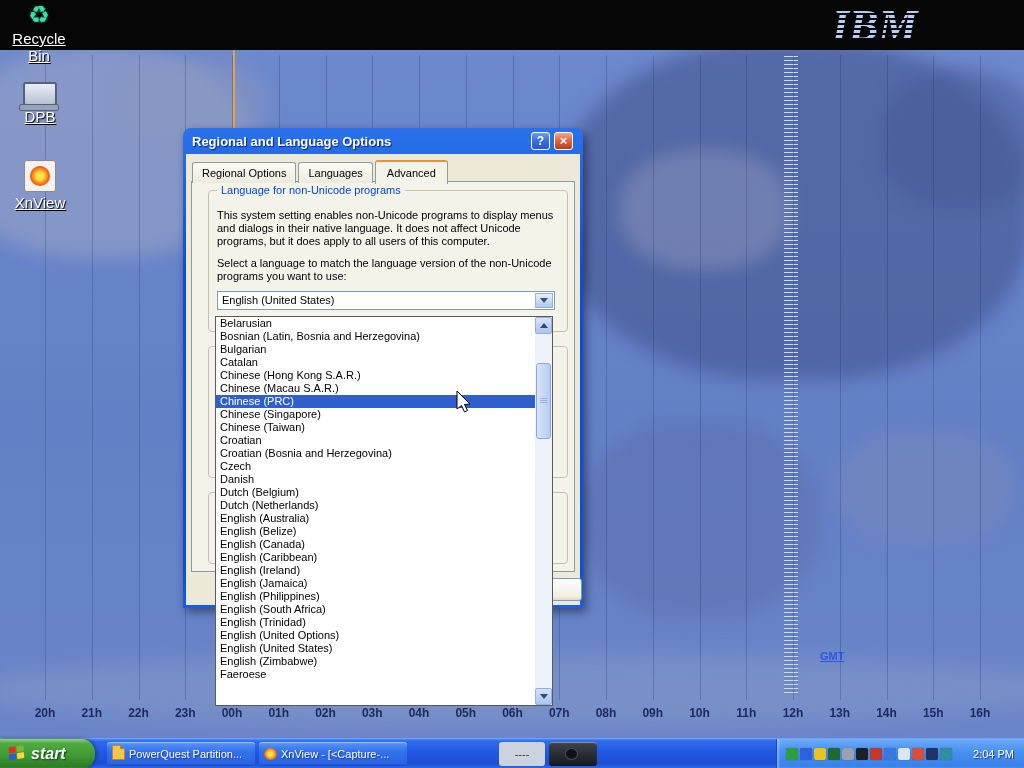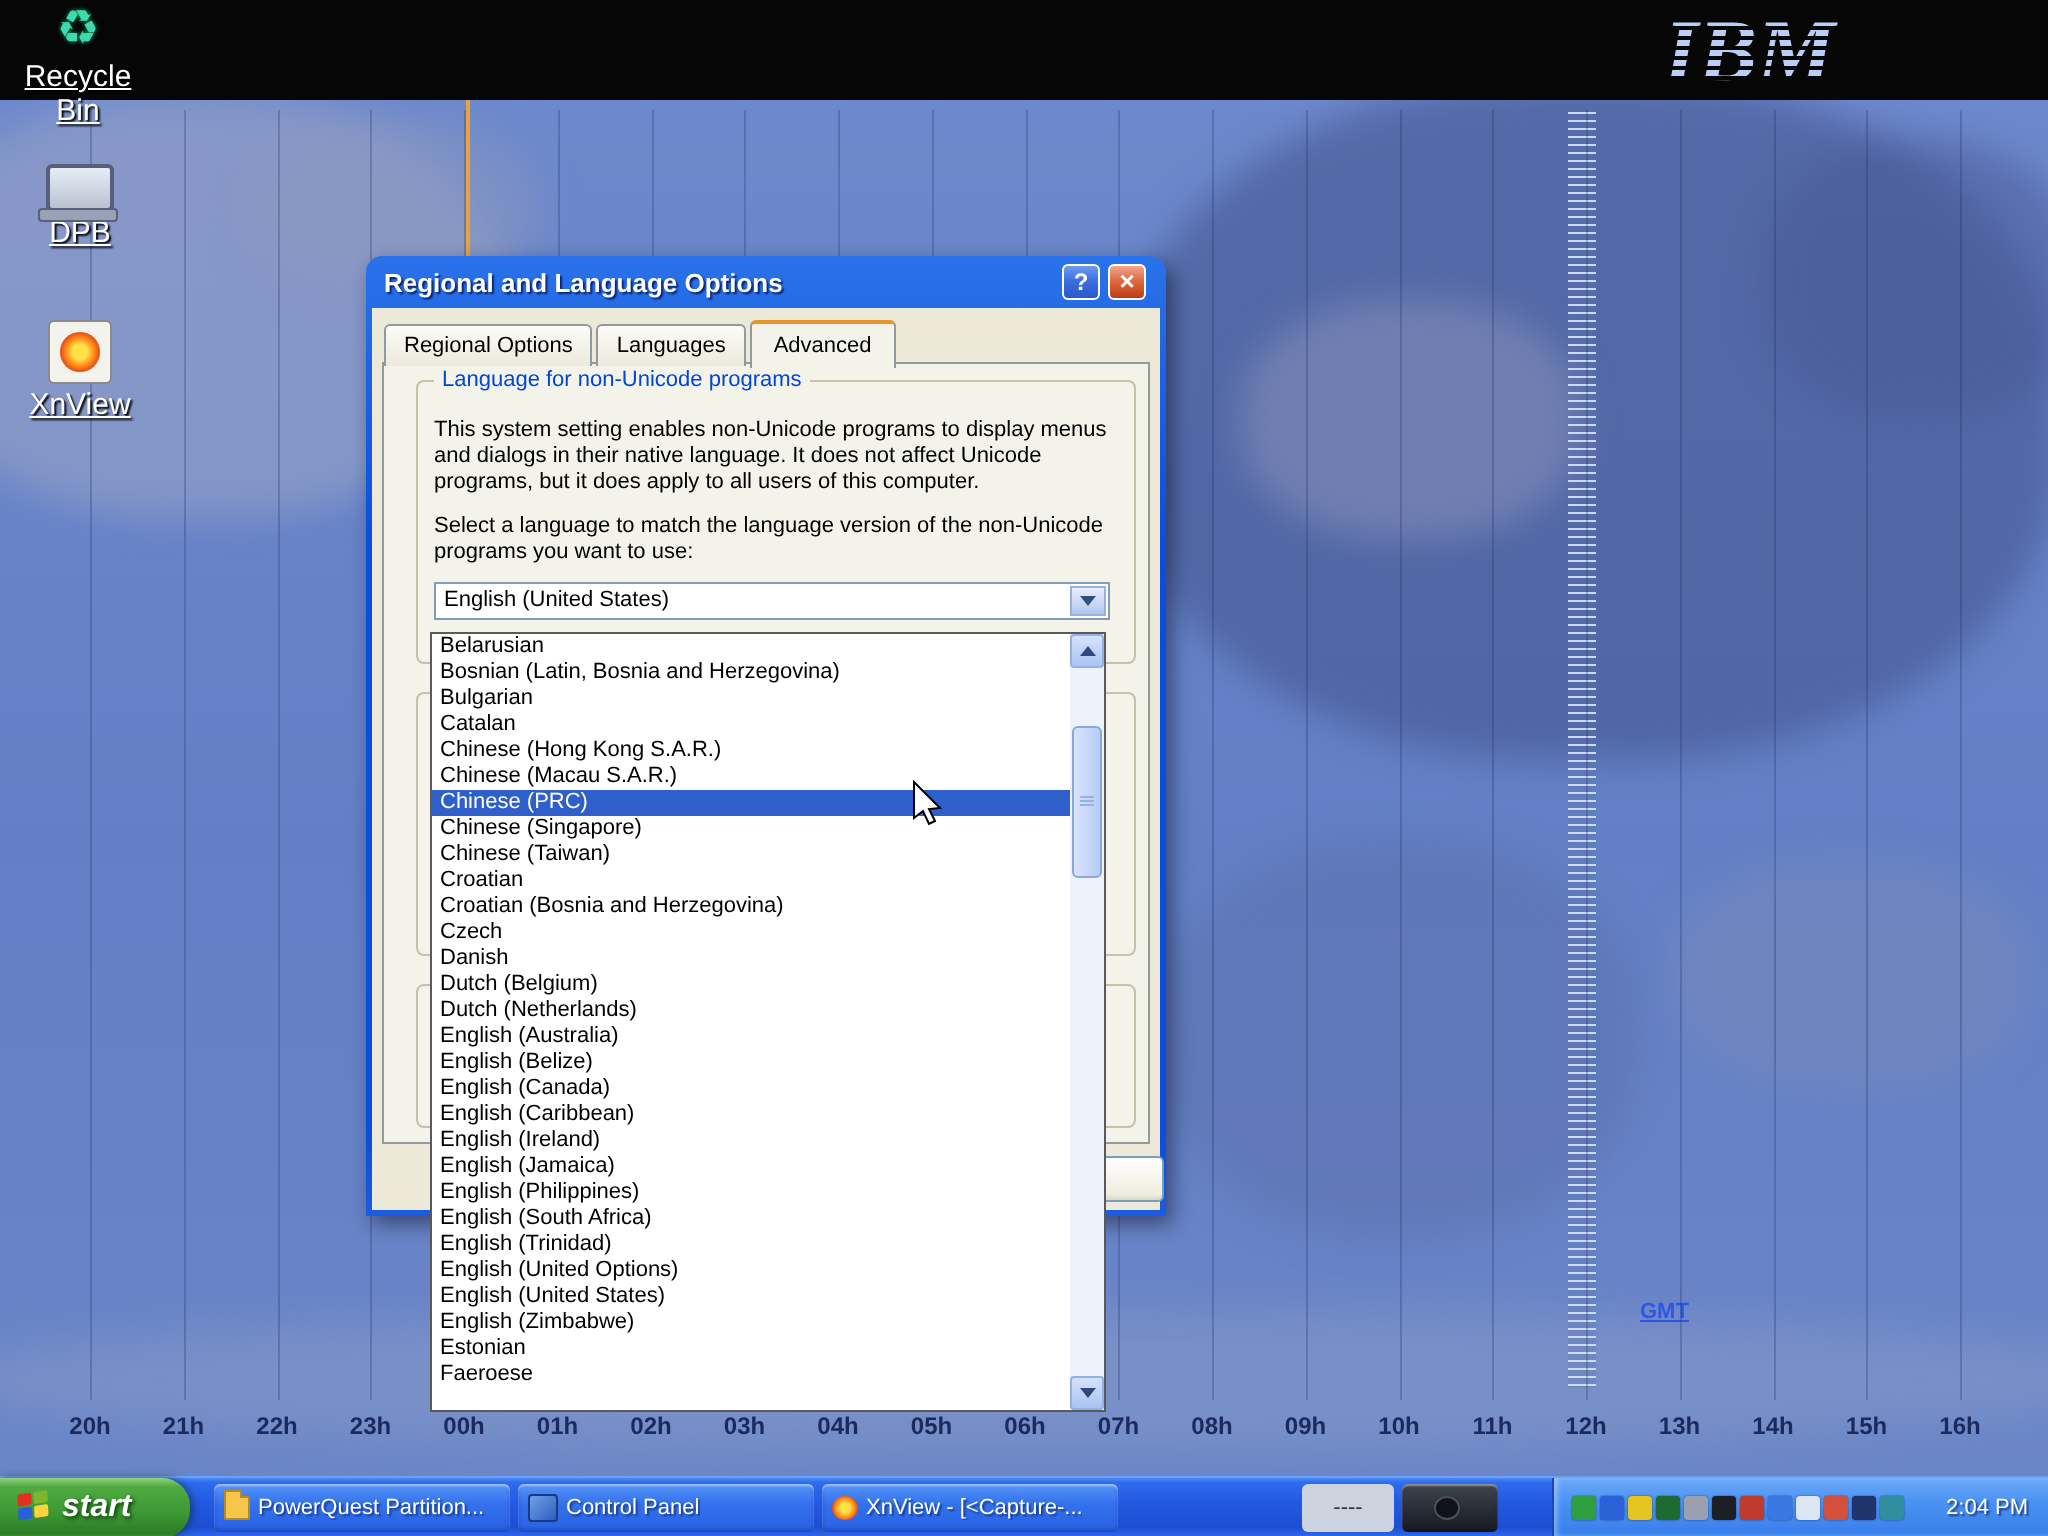--- a/index.html
+++ b/index.html
@@ -272,21 +272,20 @@
         <div class="li">English (Canada)</div>
         <div class="li">English (Caribbean)</div>
         <div class="li">English (Ireland)</div>
         <div class="li">English (Jamaica)</div>
         <div class="li">English (Philippines)</div>
         <div class="li">English (South Africa)</div>
         <div class="li">English (Trinidad)</div>
         <div class="li">English (United Options)</div>
         <div class="li">English (United States)</div>
         <div class="li">English (Zimbabwe)</div>
-        <div class="li">Estonian</div>
         <div class="li">Faeroese</div>
       </div>
     <div id="scrollbar">
       <div class="sb-btn" id="sb-up"></div>
       <div id="sb-thumb"></div>
       <div class="sb-btn" id="sb-down"></div>
     </div>
   </div>
 
   <div id="cursor">
@@ -302,24 +301,20 @@
           <i></i>
           <i></i>
           <i></i>
         </div>
       <span id="start-label">start</span>
     </div>
     <div id="task-buttons">
         <div class="task-btn s-normal">
           <span class="tbi i-folder"></span>
           <span class="tbl">PowerQuest Partition...</span>
-        </div>
-        <div class="task-btn s-normal">
-          <span class="tbi i-control-panel"></span>
-          <span class="tbl">Control Panel</span>
         </div>
         <div class="task-btn s-normal">
           <span class="tbi i-xnview"></span>
           <span class="tbl">XnView - [&lt;Capture-...</span>
         </div>
         <div class="task-btn s-muted">
           <span class="tbl">----</span>
         </div>
         <div class="task-btn s-dark">
           <span class="tbi i-cd"></span>

